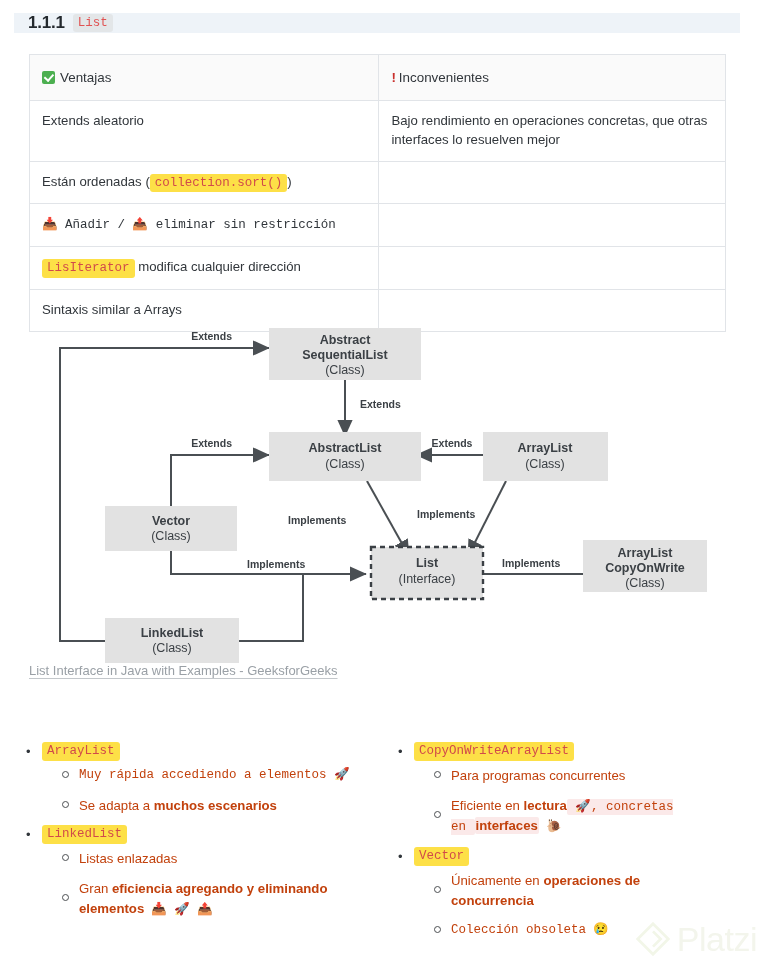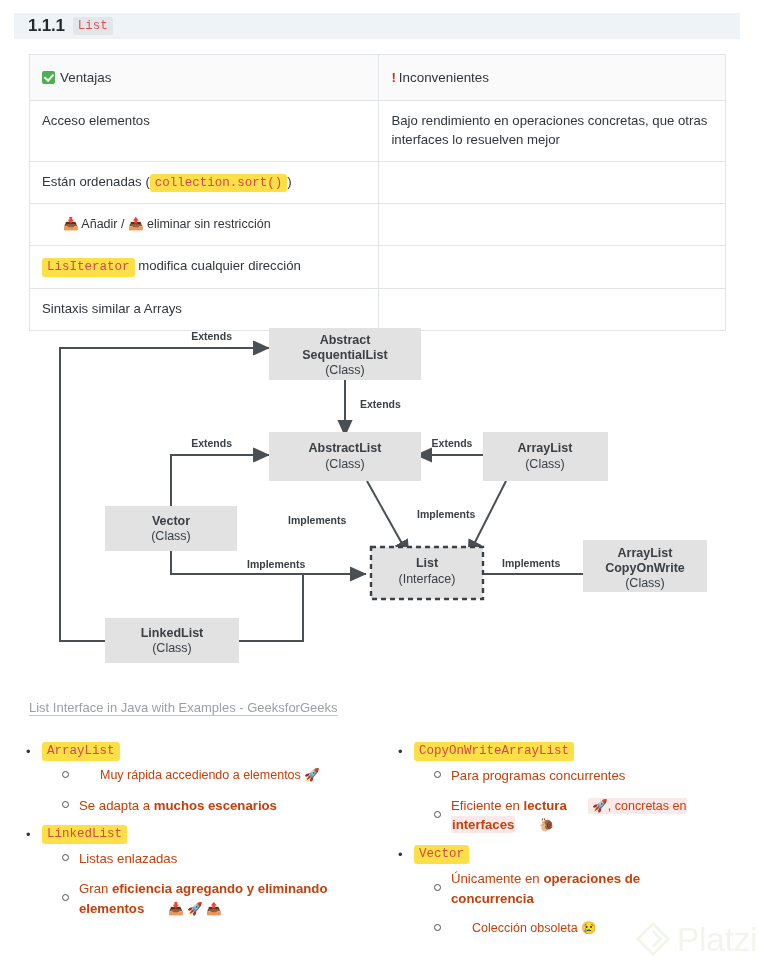--- a/index.html
+++ b/index.html
@@ -16,21 +16,21 @@
     color: #2f3337;
     -webkit-font-smoothing: antialiased;
   }
 
   
   .heading-band {
     position: absolute;
     left: 14px;
     top: 13px;
     width: 726px;
-    height: 26px;
+    height: 20px;
     background: #eef3f8;
     display: flex;
     align-items: center;
     padding-left: 14px;
     box-sizing: border-box;
   }
   .heading-num {
     font-size: 17px;
     font-weight: 700;
     color: #24292e;
@@ -78,21 +78,21 @@
     background: #fafafa;
     font-weight: 400;
     font-size: 13.4px;
     padding-top: 13px;
     padding-bottom: 13px;
   }
   table.cmp col.c1 { width: 50.2%; }
   table.cmp col.c2 { width: 49.8%; }
   td.empty { }
   .row-tall td { padding-top: 12px; padding-bottom: 16px; }
-  .emoji { font-family: Liberation Sans, sans-serif; font-size: 12.5px; margin-left: 21px; }
+  .emoji { font-family: Liberation Mono, monospace; font-size: 12.5px; }
   .bang { color: #c9302c; font-weight: 700; padding-right: 3px; }
   .chk {
     display: inline-block;
     width: 13px; height: 13px;
     background: #4caf50;
     border-radius: 2px;
     position: relative;
     vertical-align: -2px;
     margin-right: 5px;
   }
@@ -113,21 +113,21 @@
     top: 318px;
     width: 690px;
     height: 372px;
   }
   .diagram svg { display: block; }
 
   
   .caption-link {
     position: absolute;
     left: 29px;
-    top: 700px;
+    top: 663px;
     font-size: 13px;
     color: #9aa0a6;
     text-decoration: underline;
     text-decoration-color: #c3c7cb;
     text-underline-offset: 3px;
   }
 
   
   .cols {
     position: absolute;
@@ -235,21 +235,21 @@
         <th>
           <span class="chk"></span><span>Ventajas</span>
         </th>
         <th>
           <span class="bang">!</span><span>Inconvenientes</span>
         </th>
       </tr>
     </thead>
     <tbody>
       <tr class="row-tall">
-        <td><span>Acceso elementos</span></td>
+        <td><span>Extends aleatorio</span></td>
         <td><span>Bajo rendimiento en operaciones concretas, que otras interfaces lo resuelven mejor</span></td>
       </tr>
       <tr>
         <td><span>Están ordenadas (</span><span class="code-chip inline">collection.sort()</span><span>)</span></td>
         <td class="empty"></td>
       </tr>
       <tr>
         <td><span class="emoji">📥 Añadir / 📤 eliminar sin restricción</span></td>
         <td class="empty"></td>
       </tr>

